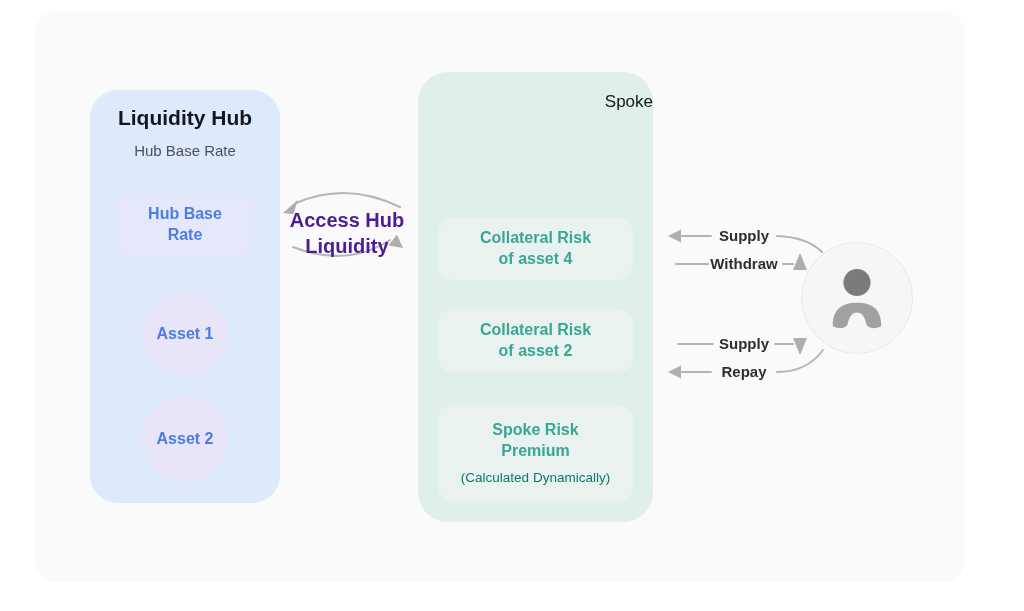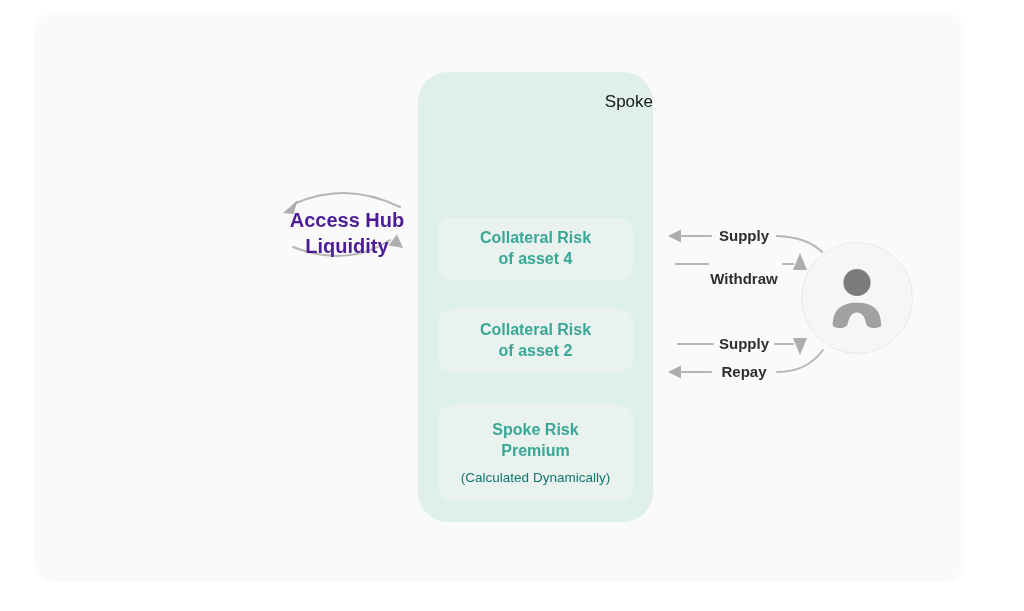--- a/index.html
+++ b/index.html
@@ -67,37 +67,51 @@
   .sbox-4 { top:333px; height:96px; }
   .sbox-note { font-size:13.5px; font-weight:400; margin-top:7px; color:#0f766e; }
 
   
   .actions-svg { position:absolute; left:655px; top:215px; width:270px; height:170px; }
   .action-label {
     position:absolute; left:694px; width:100px; text-align:center;
     font-size:15px; font-weight:700; color:#2e2e2e; height:18px;
   }
   .lbl-supply   { top:227px; }
-  .lbl-withdraw { top:270px; }
+  .lbl-withdraw { top:255px; }
   .lbl-borrow   { top:335px; }
   .lbl-repay    { top:363px; }
 
   
   .user-circle {
     position:absolute; left:801px; top:242px; width:112px; height:112px;
     background:#f6f6f6; border:1px solid #e9e9e9; border-radius:50%;
     display:flex; align-items:center; justify-content:center;
   }
 </style>
 </head>
 <body>
 
 <div class="stage">
   <div class="canvas"></div>
 
+  <section class="hub-panel">
+    <h2 class="hub-title">Liquidity Hub</h2>
+    <div class="hub-subtitle">Hub Base Rate</div>
+    <div class="hub-box">
+      <span>Hub Base</span>
+      <span>Rate</span>
+    </div>
+    <div class="asset-circle asset-1">
+      <span>Asset 1</span>
+    </div>
+    <div class="asset-circle asset-2">
+      <span>Asset 2</span>
+    </div>
+  </section>
 
   <svg class="access-svg" viewBox="0 0 135 92">
     <g>
       <path d="M 122 27 Q 69 1 18 23" fill="none" stroke="#b5b5b5" stroke-width="2" stroke-linecap="round"></path>
       <polygon points="5,33 19.7,20 15.5,34" fill="#aeaeae"></polygon>
     </g>
     <g>
       <path d="M 15 67 Q 69 88 112 60" fill="none" stroke="#b5b5b5" stroke-width="2" stroke-linecap="round"></path>
       <polygon points="125,68 110.5,65.5 119,54.5" fill="#aeaeae"></polygon>
     </g>

